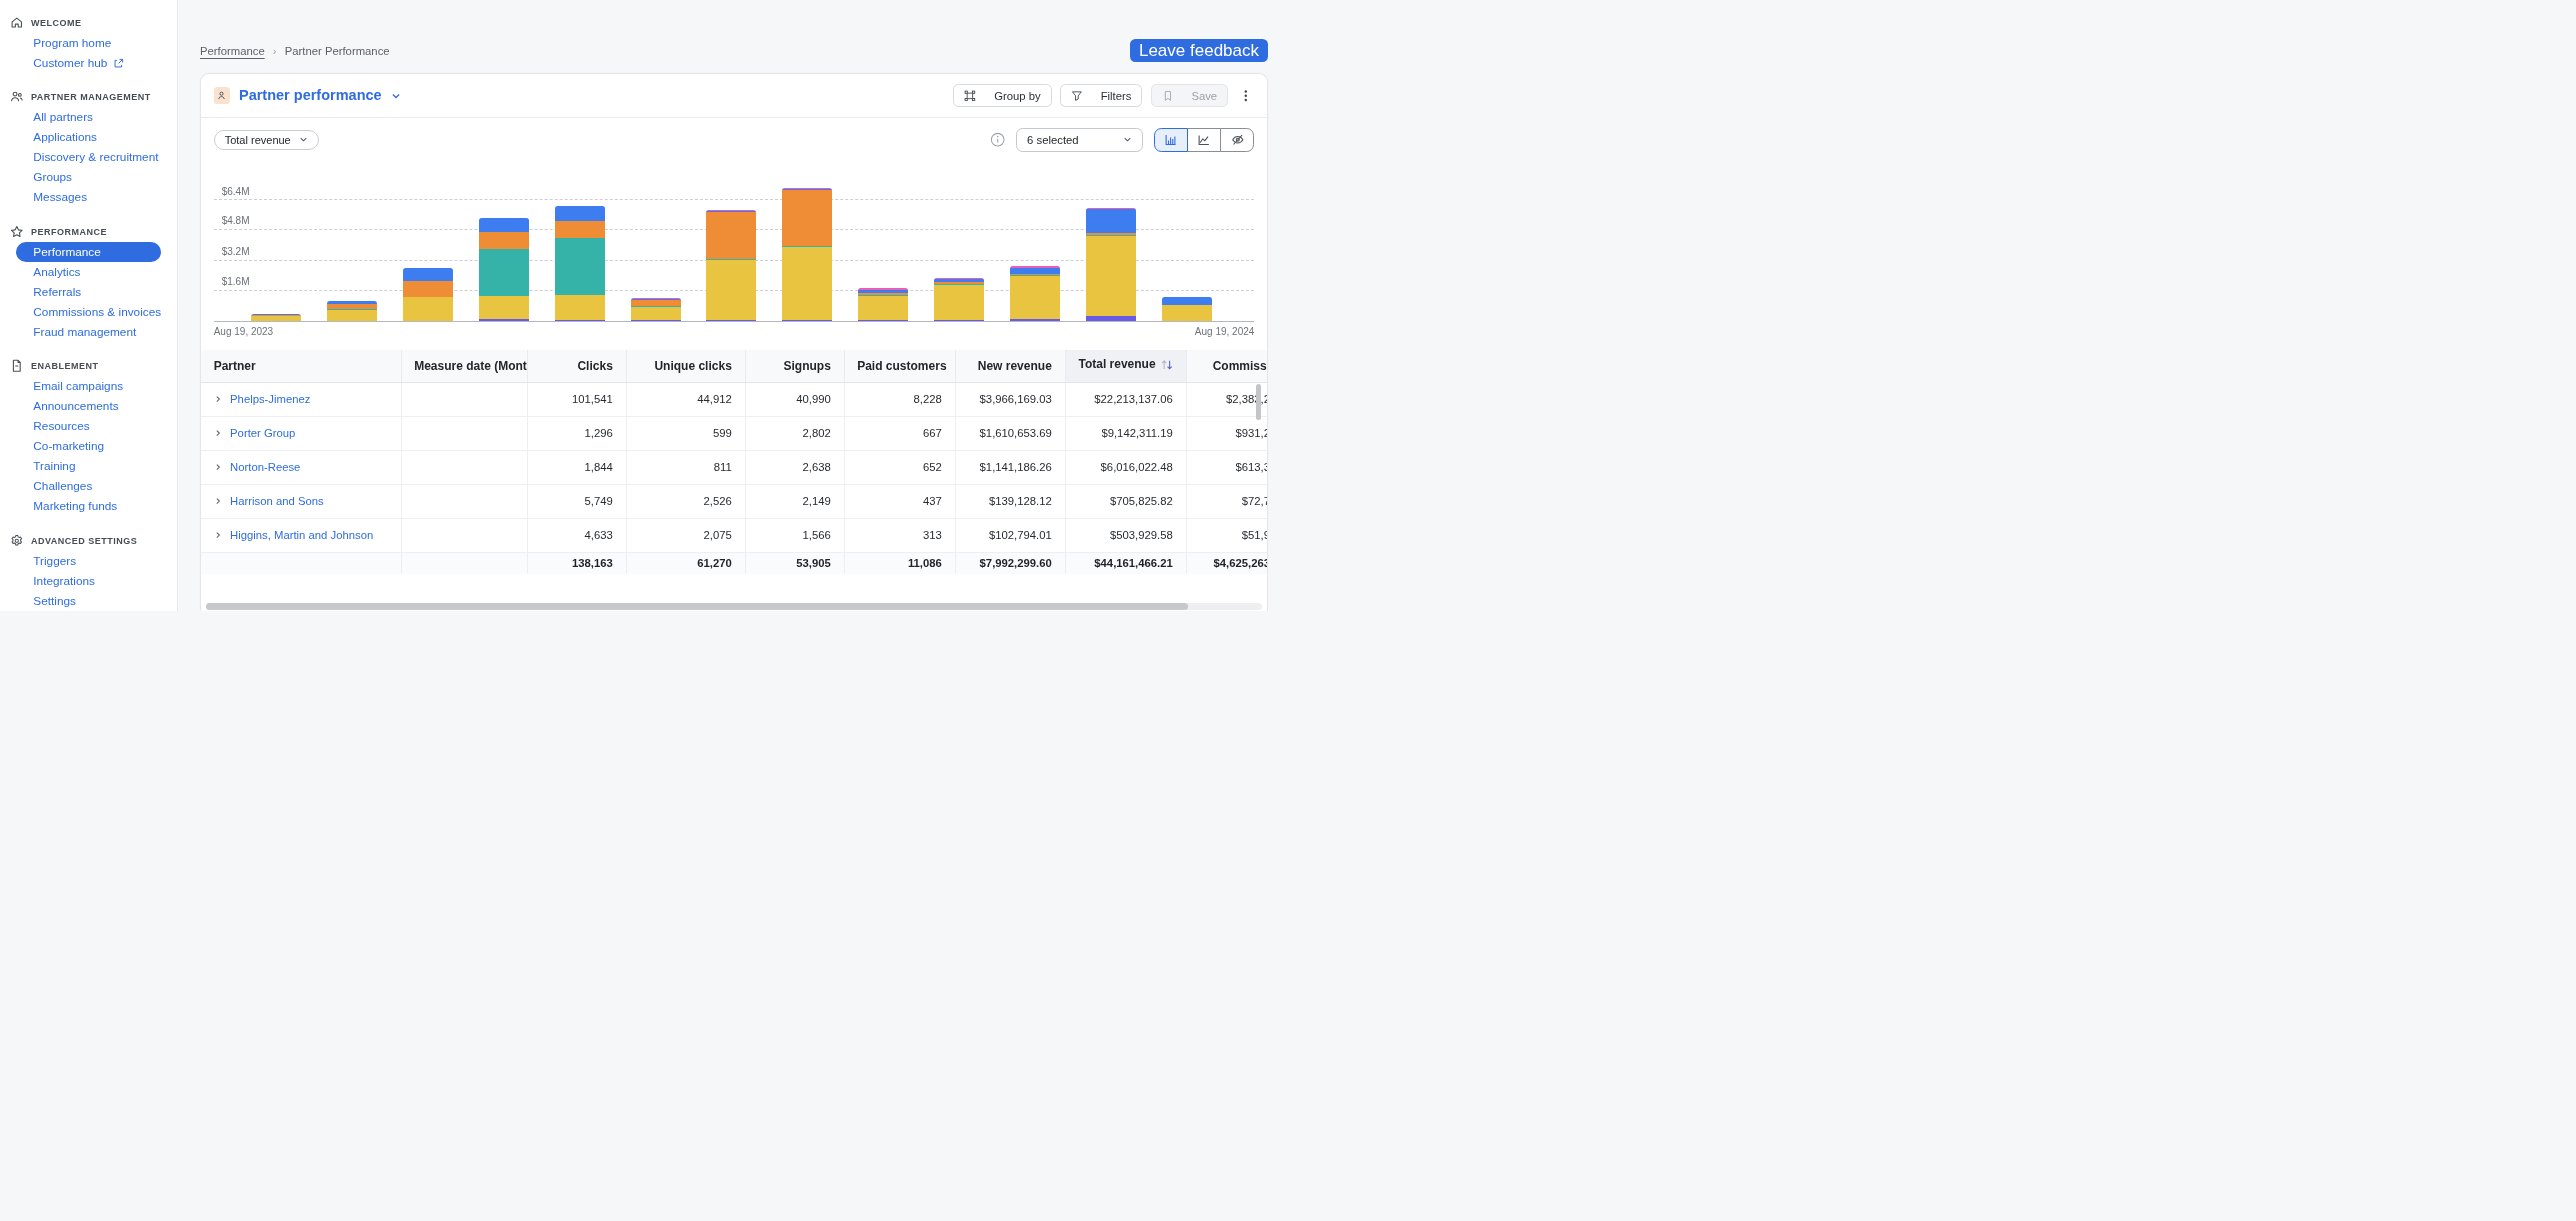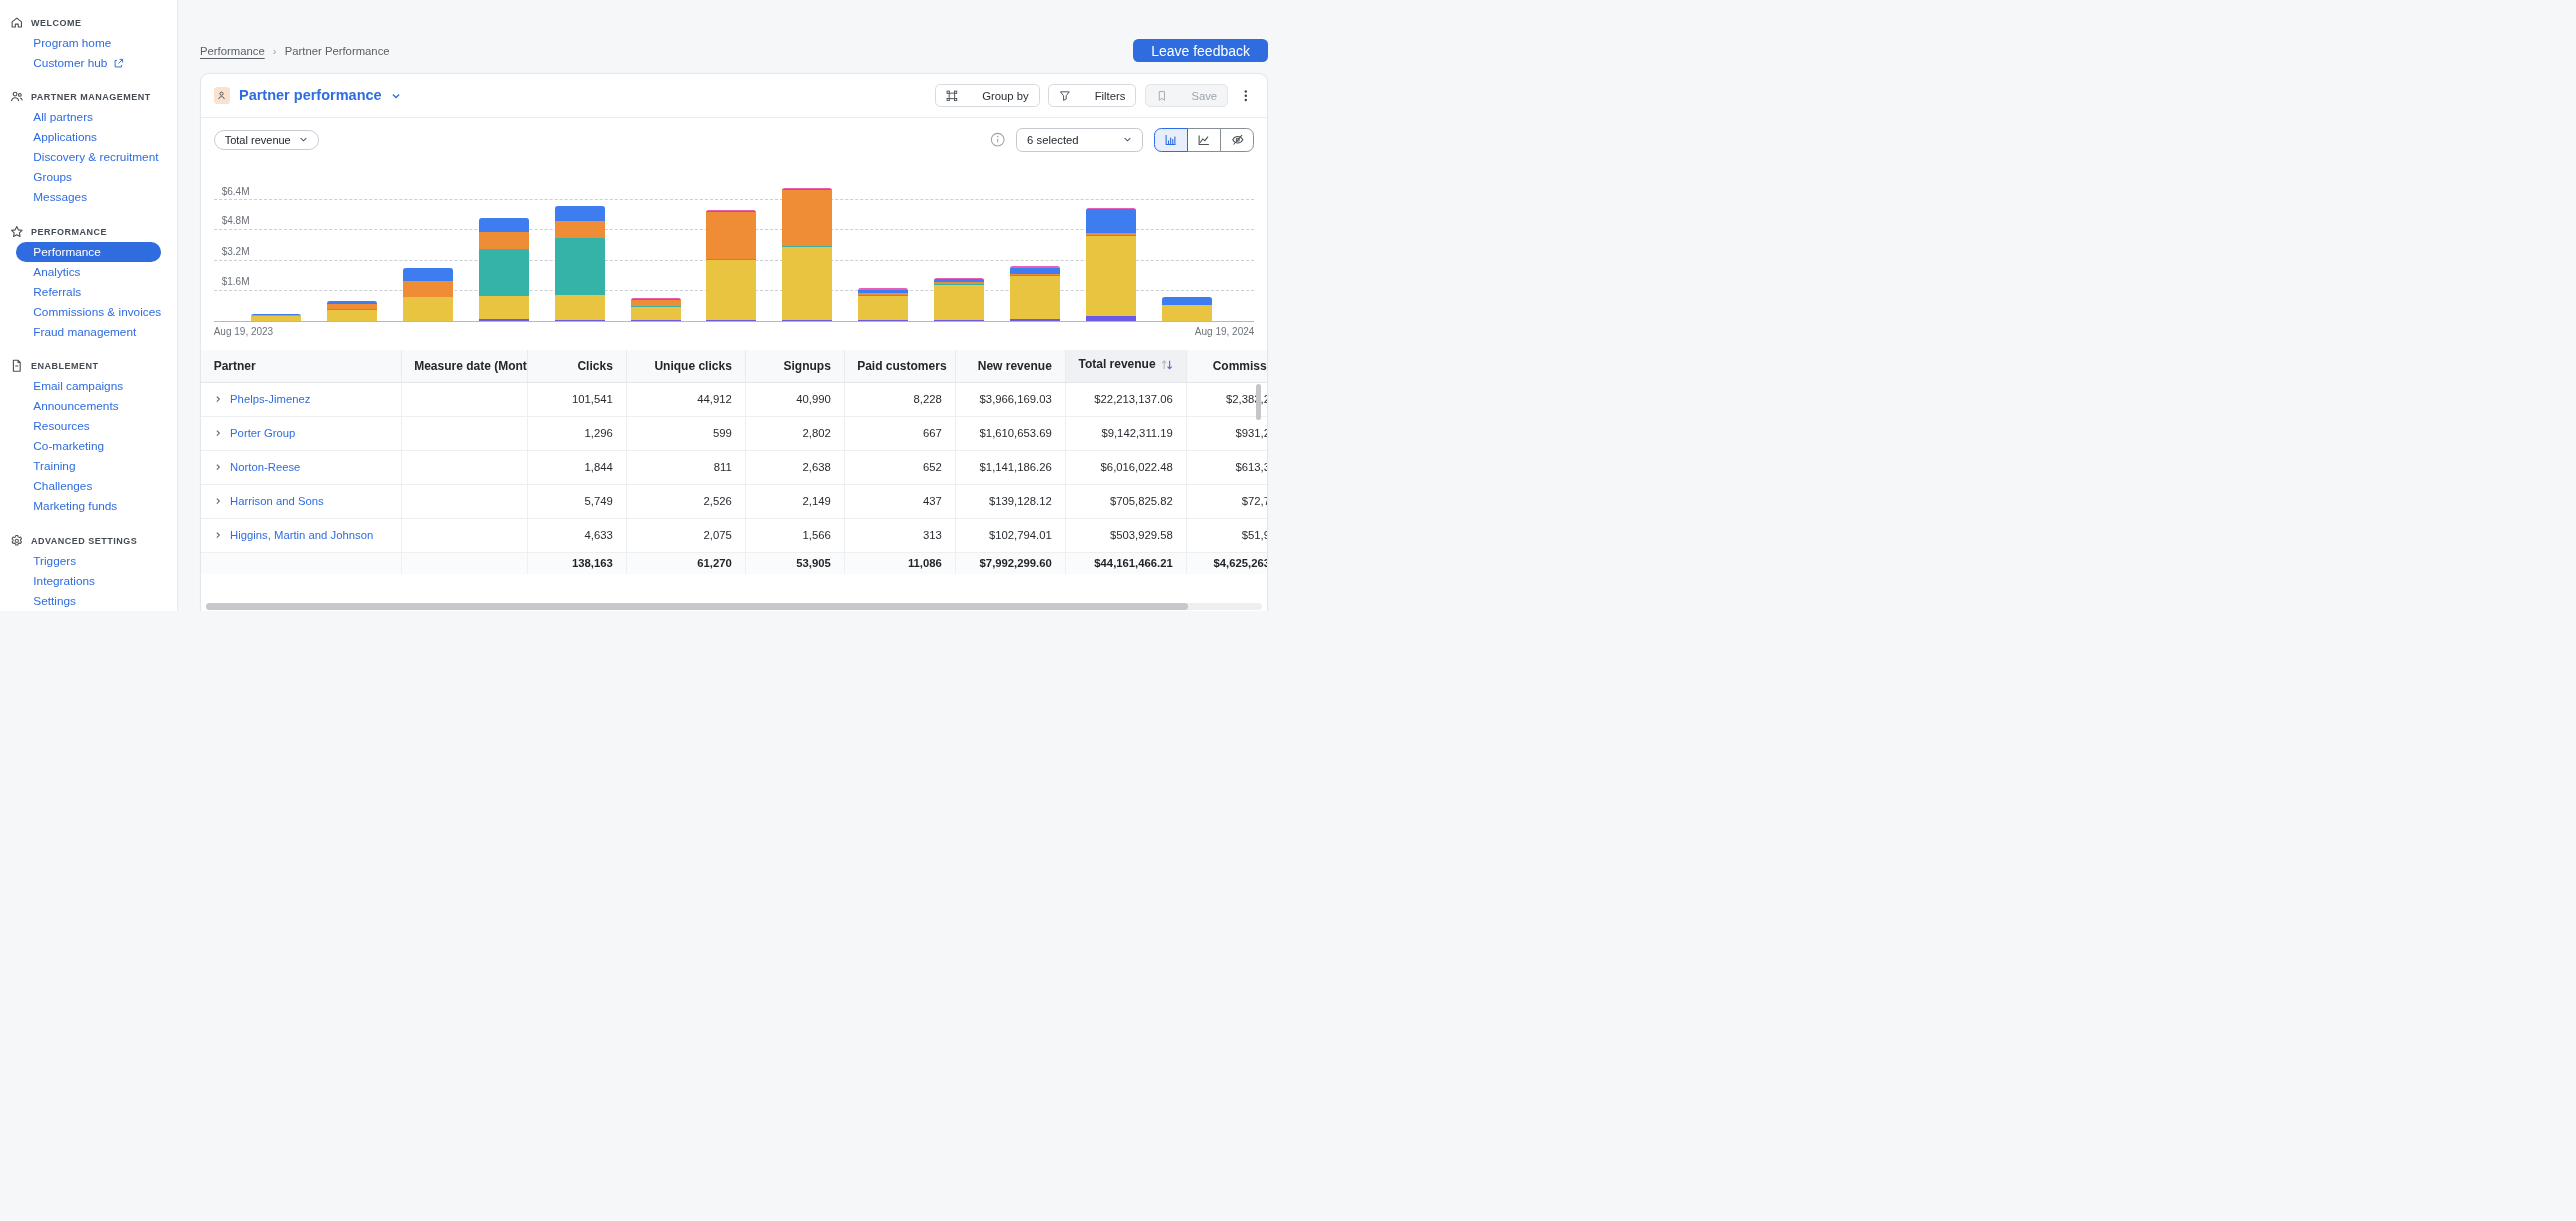--- a/index.html
+++ b/index.html
@@ -21,36 +21,36 @@
   .ext svg { width:11px; height:11px; display:block; color:#2e6ce0; margin-top:0.9px; }
 
   
   .content { flex:1; position:relative; }
   .topbar { position:absolute; left:22px; right:20px; top:38px; height:25px;
     display:flex; justify-content:space-between; align-items:center; }
   .breadcrumb { font-size:11.3px; color:#5b6169; display:flex; align-items:center; }
   .bc-link { color:#5b6169; text-decoration:underline; text-underline-offset:2.7px; cursor:pointer; }
   .bc-sep { margin:0 8.2px; color:#9aa0a6; font-size:11px; }
   .feedback { background:#2e6ce0; color:#fff; border:none; border-radius:5.4px; height:23.6px;
-    padding:0 18px; font-size:14px; font-weight:500; cursor:pointer; font-family:inherit; }
+    padding:0 9px; font-size:17px; font-weight:500; cursor:pointer; font-family:inherit; }
 
   
   .card { position:absolute; left:22px; right:20px; top:73px; height:562px; background:#fff;
     border:0.9px solid #e4e6ea; border-radius:9px; box-shadow:0 0.9px 1.8px rgba(0,0,0,.04); overflow:hidden; }
   .card-head { height:44px; border-bottom:0.9px solid #e9ebee; display:flex; align-items:center;
     justify-content:space-between; padding:0 12.7px; }
   .title-wrap { display:flex; align-items:center; gap:9px; }
   .title-icon { width:16.3px; height:16.3px; border-radius:3.6px; background:#fbe2cf; display:flex;
     align-items:center; justify-content:center; }
   .title-icon svg { width:11px; height:11px; color:#4d5258; }
   .card-title { font-size:14.5px; font-weight:700; color:#2e6ce0; }
   .title-chev svg { width:10px; height:10px; color:#2e6ce0; display:block; margin-top:1.8px; }
   .toolbar { display:flex; align-items:center; gap:8.2px; }
   .btn { height:23.6px; border-radius:5.4px; border:0.9px solid #d6d9de; background:#fff; display:flex;
-    align-items:center; gap:24px; padding:0 10px; font-size:11.3px; font-weight:500; color:#2b3036;
+    align-items:center; gap:18px; padding:0 10px; font-size:11.3px; font-weight:500; color:#2b3036;
     cursor:pointer; font-family:inherit; }
   .btn svg { width:11.8px; height:11.8px; color:#4a4f56; }
   .btn.save { color:#9da3ab; border-color:#e2e4e8; background:#f4f5f7; }
   .btn.save svg { color:#a6abb2; }
   .kebab-btn { width:18px; height:23.6px; background:none; border:none; cursor:pointer; display:flex;
     align-items:center; justify-content:center; }
   .kebab-btn svg { width:13.6px; height:13.6px; color:#3e4247; }
 
   
   .controls { position:absolute; top:54px; left:12.7px; right:12.7px; height:23.6px;

